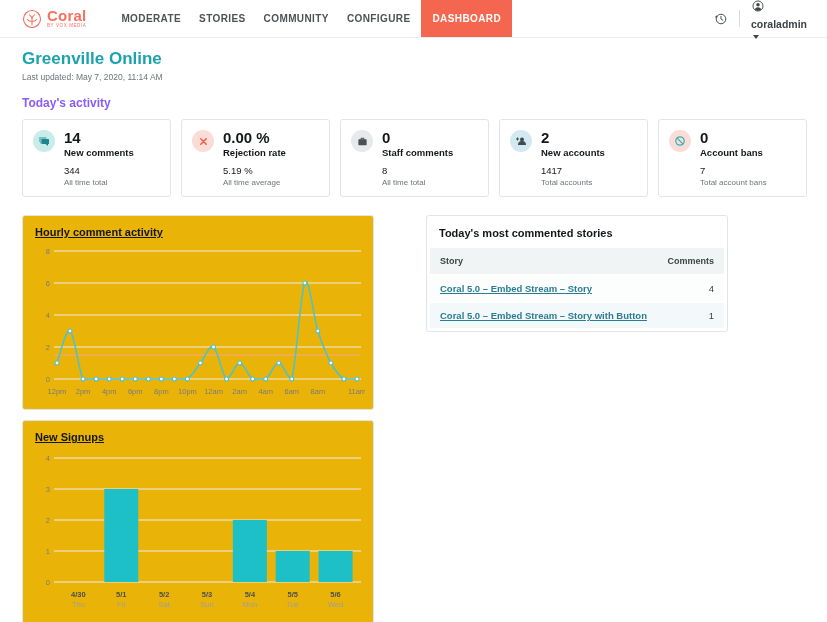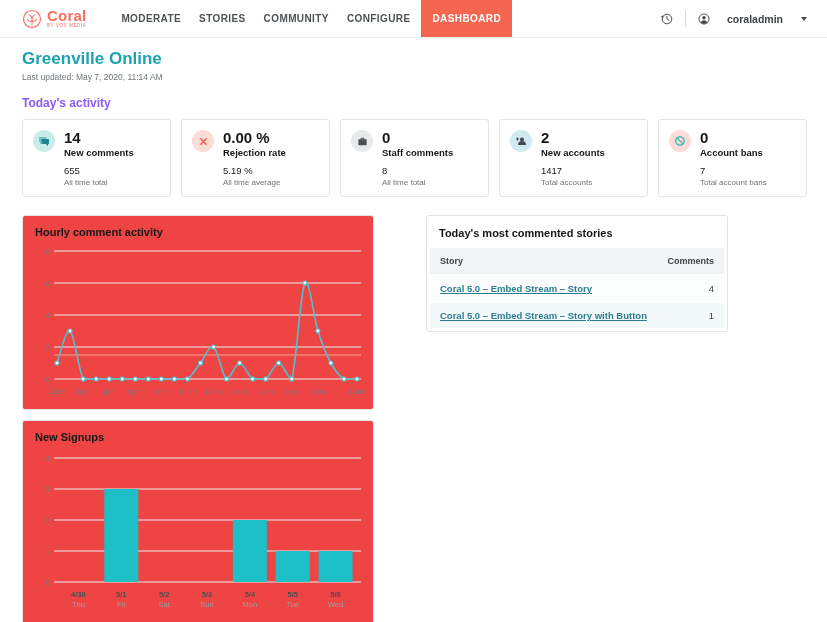--- a/index.html
+++ b/index.html
@@ -20,21 +20,21 @@
   .logo-byline { color:#f7705f; font-size:4.5px; letter-spacing:0.6px; margin-top:1px; }
   .nav-items { display:flex; align-items:stretch; }
   .nav-item {
     display:flex; align-items:center; padding:0 9px;
     font-size:10px; font-weight:600; letter-spacing:0.4px; color:#4d5254; cursor:pointer;
   }
   .nav-item.active { background:#f4664f; color:#fff; padding:0 11px; margin-left:2px; font-weight:700; }
   .nav-right { margin-left:auto; display:flex; align-items:center; gap:11px; }
   .icon-btn { display:flex; align-items:center; cursor:pointer; }
   .nav-divider { width:1px; height:17px; background:#d9dcdc; }
-  .user-menu { display:flex; align-items:center; gap:16px; cursor:pointer; }
+  .user-menu { display:flex; align-items:flex-start; gap:5px; cursor:pointer;flex-direction:column; }
   .user-name { font-size:10.5px; font-weight:600; color:#3d4345; }
   .caret-down {
     width:0; height:0; margin-left:2px;
     border-left:3.5px solid transparent; border-right:3.5px solid transparent;
     border-top:4.5px solid #42484a;
   }
   
   .main { padding:8px 20px 0 22px; }
   .site-title { color:#1ba4ae; font-size:17px; font-weight:700; margin-top:3px; }
   .last-updated { font-size:8.5px; color:#6f7578; margin-top:3px; }
@@ -51,21 +51,21 @@
   }
   .stat-value { font-size:15px; font-weight:700; line-height:1.15; }
   .stat-label { font-size:9.5px; font-weight:700; margin-top:1px; }
   .stat-secondary { font-size:9.5px; font-weight:400; margin-top:7px; }
   .stat-caption { font-size:8px; color:#6f7578; margin-top:2px; }
   
   .cols-wrap { width:706px; margin-top:18px; }
   .content-cols { display:flex; gap:16px; align-items:flex-start; }
   .left-col { width:352px; display:flex; flex-direction:column; gap:10px; }
   .right-col { width:338px;padding-left:36px; }
-  .chart-card { border:1px solid #e2e5e5; border-radius:3px; background:#ef4444; padding:10px 8px 4px 12px; }
+  .chart-card { border:1px solid #e2e5e5; border-radius:3px; background:#eab308; padding:10px 8px 4px 12px;text-decoration:underline; }
   .chart-title { font-size:11px; font-weight:700; margin-bottom:5px; color:#14171a; }
   
   .stories-card { border:1px solid #e2e5e5; border-radius:3px; background:#fff; padding:10px 3px 3px 3px; }
   .stories-title { font-size:11px; font-weight:700; padding:1px 9px 9px 9px; color:#14171a; }
   .stories-header {
     display:flex; justify-content:space-between; background:#f0f4f4;
     padding:8px 10px; font-size:9px; font-weight:700; color:#3d4345;
   }
   .story-row {
     display:flex; justify-content:space-between; align-items:center;
@@ -135,21 +135,21 @@
     <div class="stat-card">
       <span class="stat-icon" style="background:#c9ecea;">
         <svg width="12" height="12" viewBox="0 0 24 24">
           <path fill="#2a9ea4" opacity="0.55" d="M3 4h13a1 1 0 0 1 1 1v8a1 1 0 0 1-1 1H9l-5 4v-4H3a1 1 0 0 1-1-1V5a1 1 0 0 1 1-1z"></path>
           <path fill="#1d868c" d="M8 8h13a1 1 0 0 1 1 1v8a1 1 0 0 1-1 1h-1v4l-5-4H8a1 1 0 0 1-1-1V9a1 1 0 0 1 1-1z"></path>
         </svg>
       </span>
       <div>
         <div class="stat-value">14</div>
         <div class="stat-label">New comments</div>
-        <div class="stat-secondary">655</div>
+        <div class="stat-secondary">344</div>
         <div class="stat-caption">All time total</div>
       </div>
     </div>
 
     <div class="stat-card">
       <span class="stat-icon" style="background:#fbdcd7;">
         <svg width="9" height="9" viewBox="0 0 10 10">
           <path d="M2 2l6 6M8 2l-6 6" stroke="#f0604a" stroke-width="1.7" stroke-linecap="round"></path>
         </svg>
       </span>

